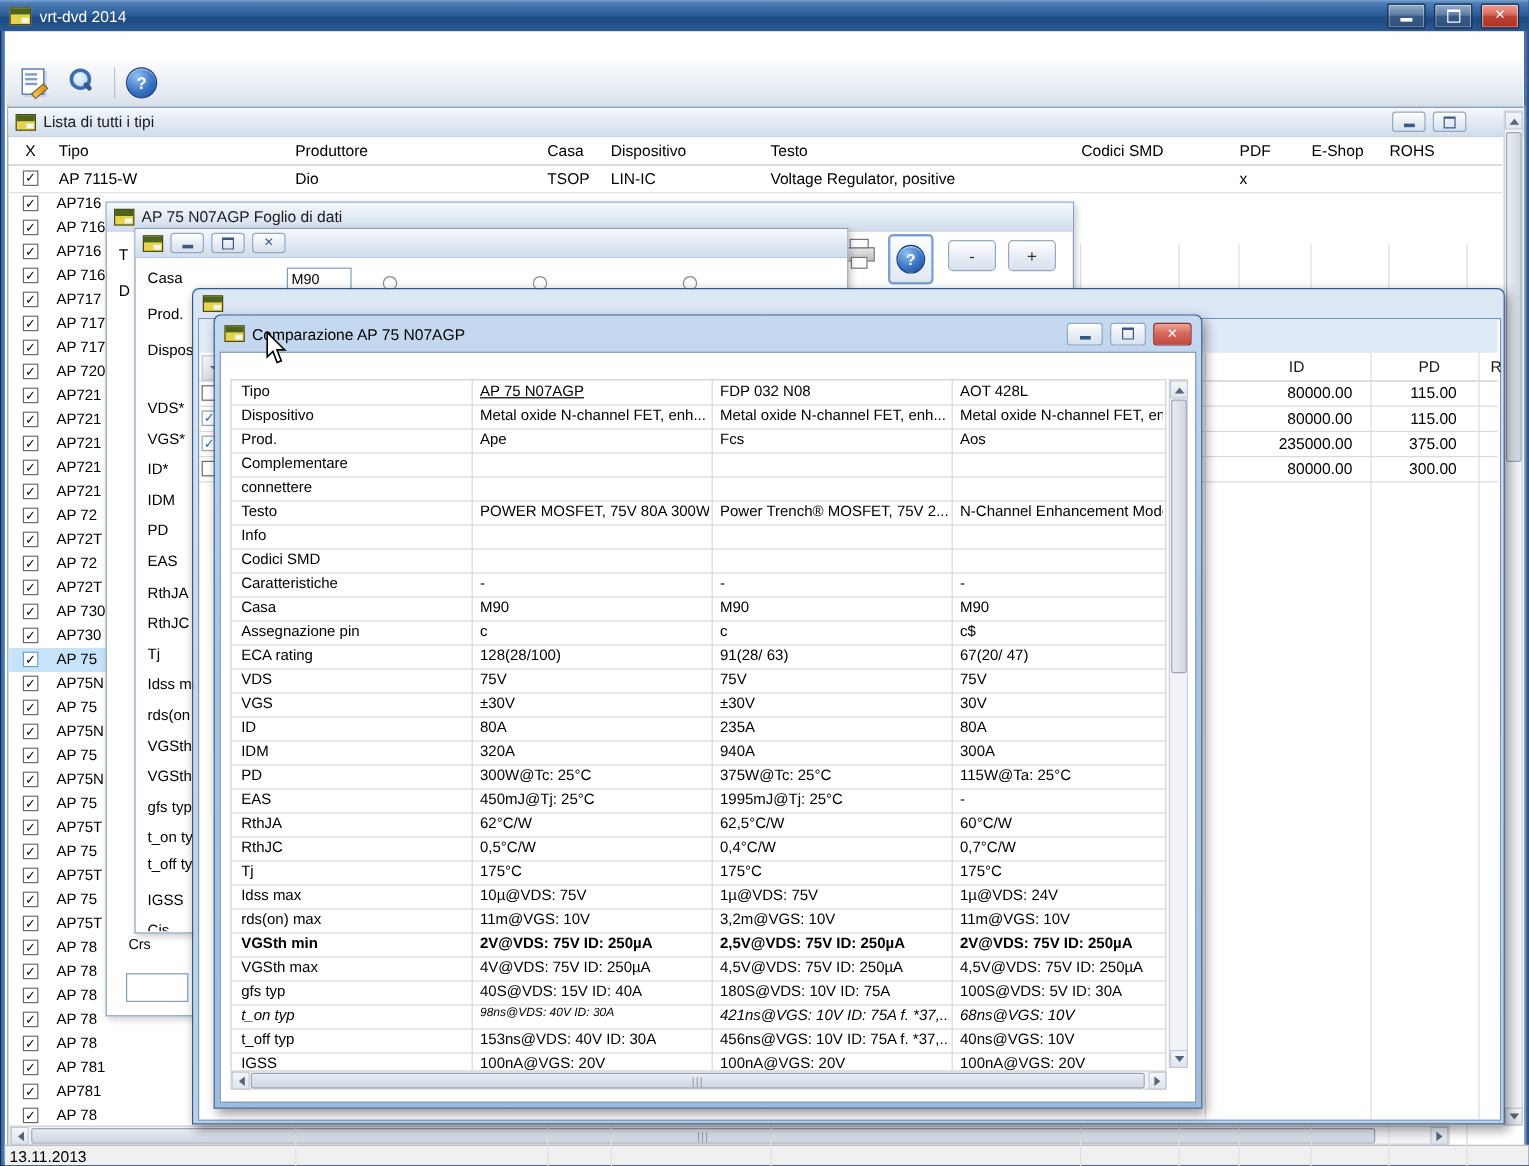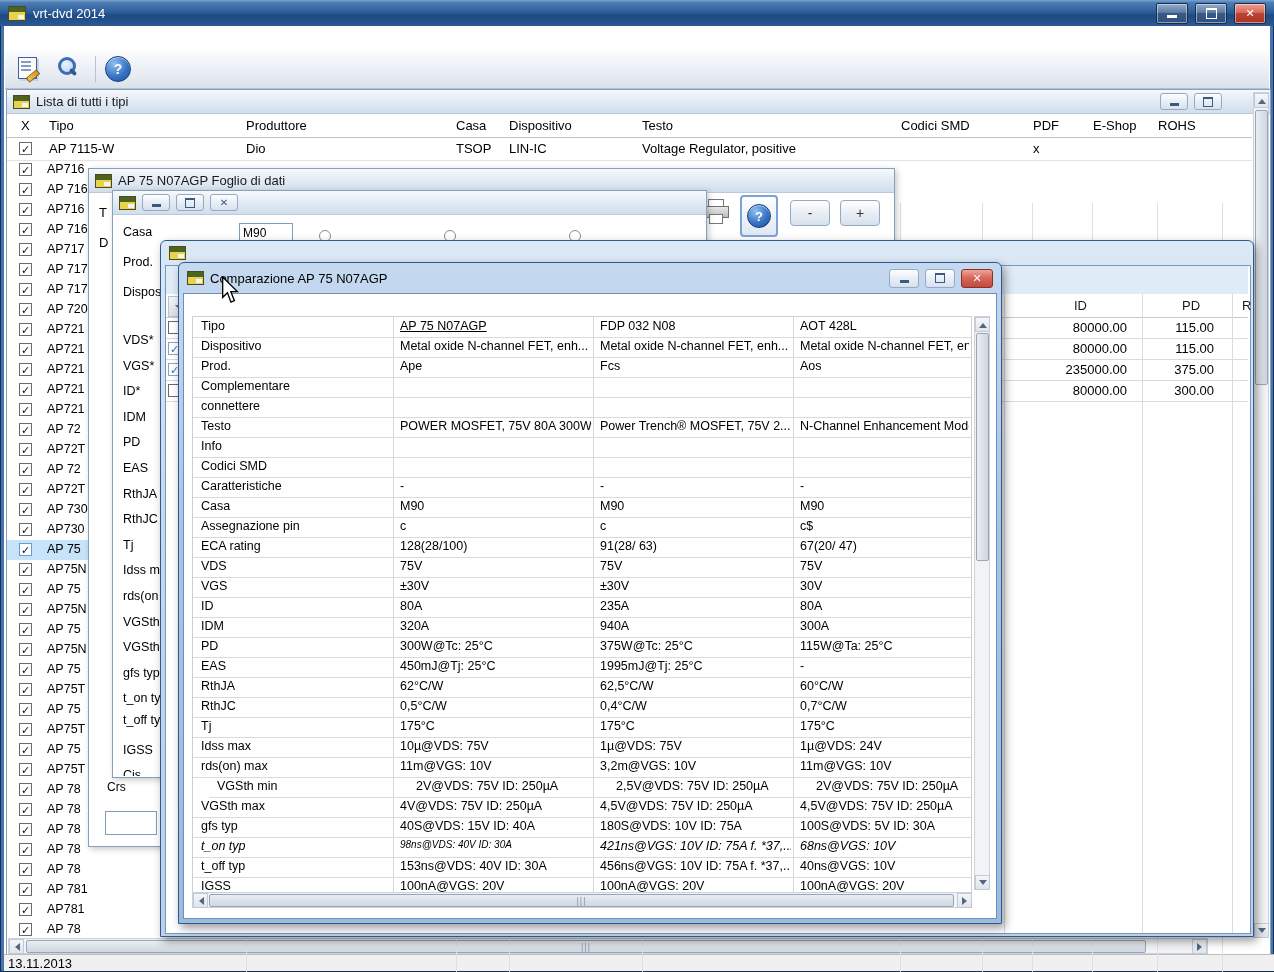--- a/index.html
+++ b/index.html
@@ -611,21 +611,21 @@
             <div style="position: absolute; left: 207px; top: 2px; width: 191px; white-space: nowrap; overflow: hidden; font-size: 12.5px;">10µ@VDS: 75V</div>
             <div style="position: absolute; left: 407px; top: 2px; width: 191px; white-space: nowrap; overflow: hidden; font-size: 12.5px;">1µ@VDS: 75V</div>
             <div style="position: absolute; left: 607px; top: 2px; width: 169px; white-space: nowrap; overflow: hidden; font-size: 12.5px;">1µ@VDS: 24V</div>
           </div>
           <div class="rowline" style="position: absolute; left: 0px; top: 440px; width: 778px; height: 20px;">
             <div style="position: absolute; left: 8px; top: 2px; width: 190px; white-space: nowrap; overflow: hidden; font-size: 12.5px;">rds(on) max</div>
             <div style="position: absolute; left: 207px; top: 2px; width: 191px; white-space: nowrap; overflow: hidden; font-size: 12.5px;">11m@VGS: 10V</div>
             <div style="position: absolute; left: 407px; top: 2px; width: 191px; white-space: nowrap; overflow: hidden; font-size: 12.5px;">3,2m@VGS: 10V</div>
             <div style="position: absolute; left: 607px; top: 2px; width: 169px; white-space: nowrap; overflow: hidden; font-size: 12.5px;">11m@VGS: 10V</div>
           </div>
-          <div class="rowline" style="position: absolute; left: 16px; top: 460px; width: 778px; height: 20px;">
+          <div class="rowline" style="position: absolute; left: 0px; top: 460px; width: 778px; height: 20px; font-weight: bold;">
             <div style="position: absolute; left: 8px; top: 2px; width: 190px; white-space: nowrap; overflow: hidden; font-size: 12.5px;">VGSth min</div>
             <div style="position: absolute; left: 207px; top: 2px; width: 191px; white-space: nowrap; overflow: hidden; font-size: 12.5px;">2V@VDS: 75V ID: 250µA</div>
             <div style="position: absolute; left: 407px; top: 2px; width: 191px; white-space: nowrap; overflow: hidden; font-size: 12.5px;">2,5V@VDS: 75V ID: 250µA</div>
             <div style="position: absolute; left: 607px; top: 2px; width: 169px; white-space: nowrap; overflow: hidden; font-size: 12.5px;">2V@VDS: 75V ID: 250µA</div>
           </div>
           <div class="rowline" style="position: absolute; left: 0px; top: 480px; width: 778px; height: 20px;">
             <div style="position: absolute; left: 8px; top: 2px; width: 190px; white-space: nowrap; overflow: hidden; font-size: 12.5px;">VGSth max</div>
             <div style="position: absolute; left: 207px; top: 2px; width: 191px; white-space: nowrap; overflow: hidden; font-size: 12.5px;">4V@VDS: 75V ID: 250µA</div>
             <div style="position: absolute; left: 407px; top: 2px; width: 191px; white-space: nowrap; overflow: hidden; font-size: 12.5px;">4,5V@VDS: 75V ID: 250µA</div>
             <div style="position: absolute; left: 607px; top: 2px; width: 169px; white-space: nowrap; overflow: hidden; font-size: 12.5px;">4,5V@VDS: 75V ID: 250µA</div>

